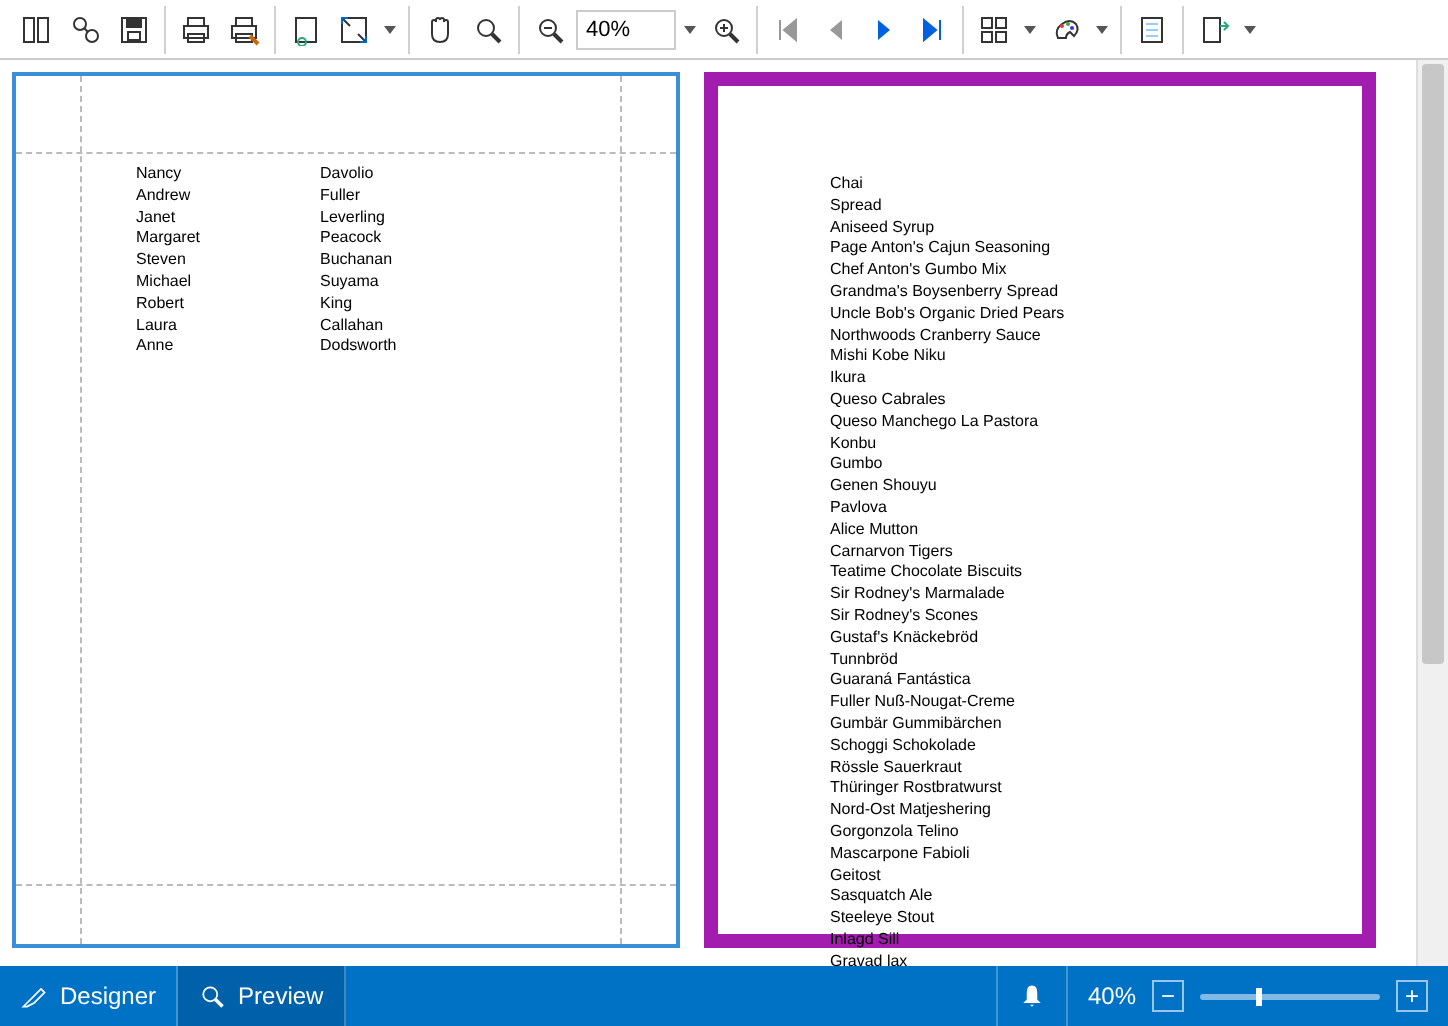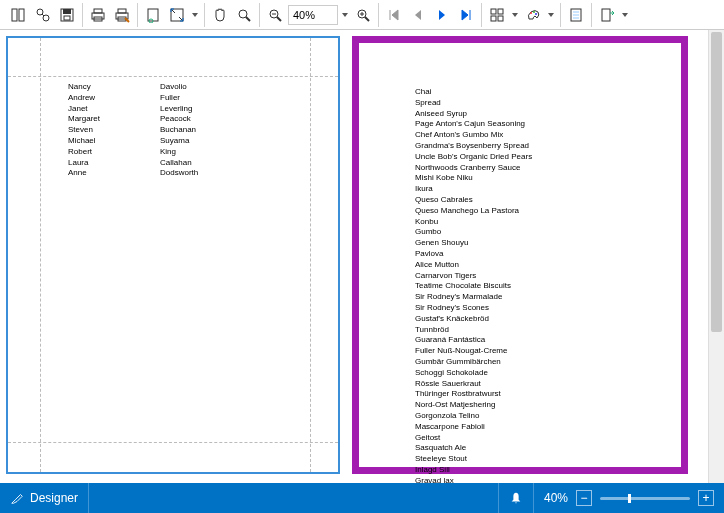--- a/index.html
+++ b/index.html
@@ -286,20 +286,27 @@
     </div>
 </div>
 
 <div class="statusbar">
   <div class="sb-tab">
     <svg viewBox="0 0 16 16">
         <path d="M2 14 L6 10 L12 4 L14 6 L8 12 L4 14 Z" fill="none" stroke="#fff"></path>
       </svg>
     <span>Designer</span>
   </div>
+  <div class="sb-tab active">
+    <svg viewBox="0 0 16 16">
+        <circle cx="7" cy="7" r="4" fill="none" stroke="#fff"></circle>
+        <line x1="10" y1="10" x2="14" y2="14" stroke="#fff" stroke-width="2"></line>
+      </svg>
+    <span>Preview</span>
+  </div>
   <div class="sb-spacer"></div>
   <div class="sb-bell">
     <svg viewBox="0 0 16 16" width="14" height="14">
         <path d="M8 2 Q11 2 11 6 L11 10 L13 12 L3 12 L5 10 L5 6 Q5 2 8 2 Z M7 13 Q8 15 9 13" fill="#fff"></path>
       </svg>
   </div>
   <div class="sb-zoom">
     <span>40%</span>
     <div class="zoom-btn">−</div>
     <div class="slider">

